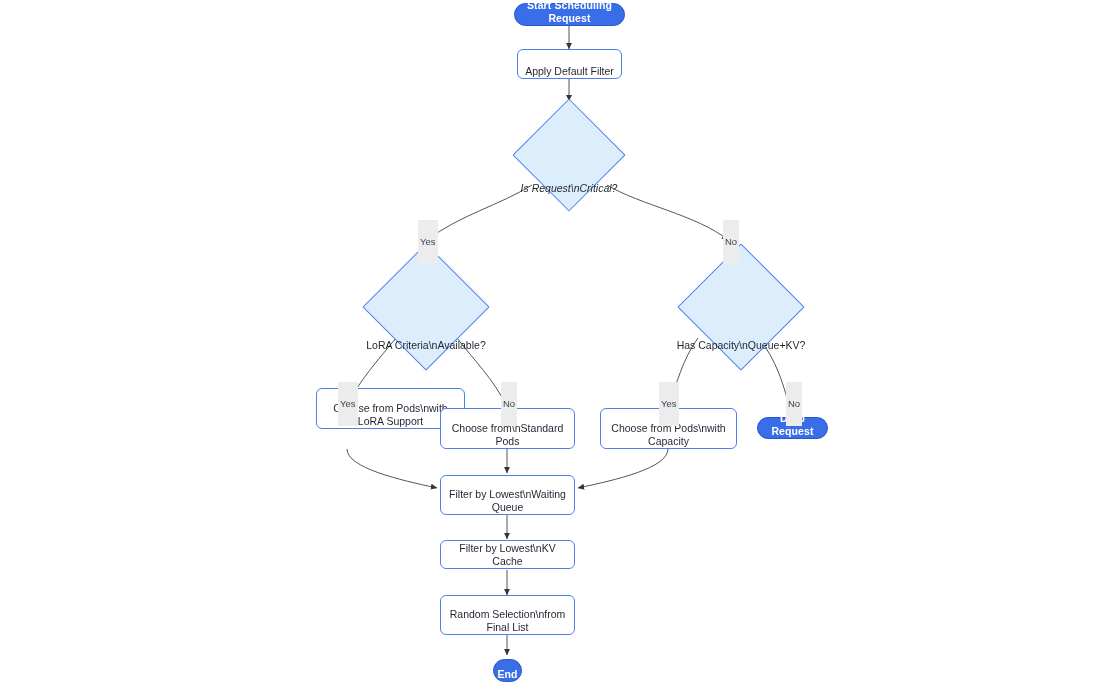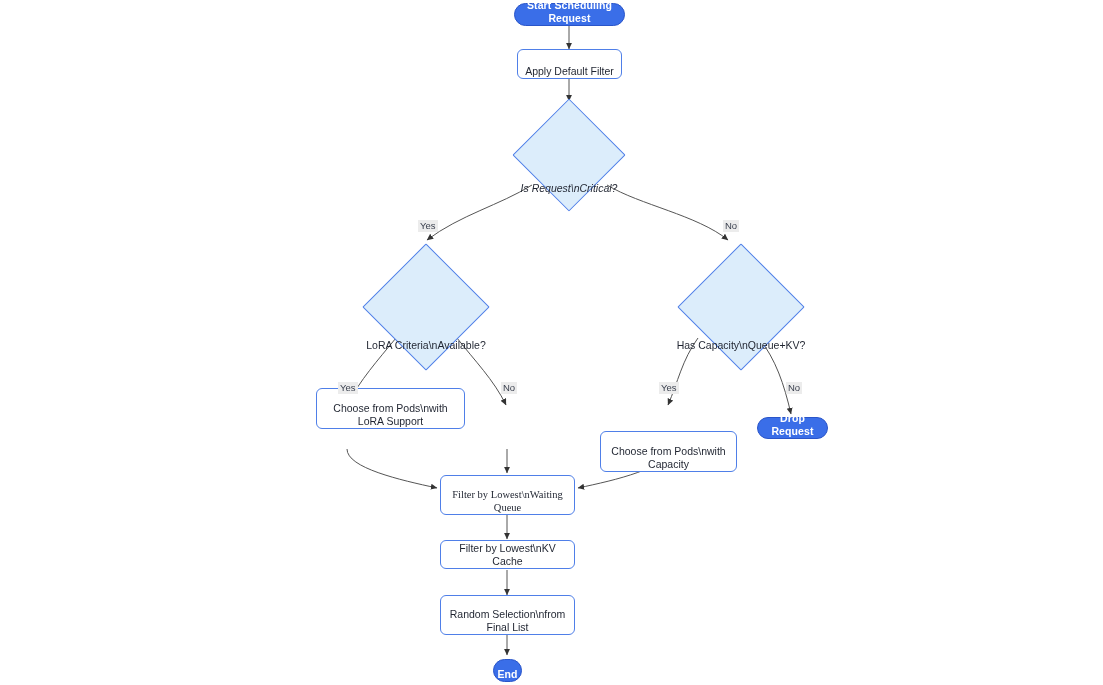--- a/index.html
+++ b/index.html
@@ -76,21 +76,21 @@
     white-space: nowrap;
     font-size: 10.5px;
     color: #1f2430;
   }
   .edge-label {
     position: absolute;
     background: #ececec;
     color: #3c4250;
     font-size: 9.5px;
     line-height: 12px;
-    padding: 0px 2px;
+    padding: 16px 2px;
     z-index: 3;
     white-space: nowrap;
   }
 </style>
 </head>
 <body>
 
 <div id="flow-root">
 
   <svg id="edge-layer" viewBox="0 0 1103 685" xmlns="http://www.w3.org/2000/svg">
@@ -151,30 +151,33 @@
 
   <div class="node decision" style="left:696px; top:262px; width:90px; height:90px;">
     <span class="diamond-shape"></span>
     <span class="diamond-label">Has Capacity\nQueue+KV?</span>
   </div>
 
   <div class="node process" style="left:279px; top:388px; width:149px; height:41px;margin-left:37px;">
     <span>Choose from Pods\nwith LoRA Support</span>
   </div>
 
-
-  <div class="node process" style="left:600px; top:408px; width:137px; height:41px;margin-top:23px;">
+  <div class="node process" style="left:440px; top:408px; width:135px; height:41px;">
+    <span>Choose from\nStandard Pods</span>
+  </div>
+
+  <div class="node process" style="left:600px; top:408px; width:137px; height:41px;">
     <span>Choose from Pods\nwith Capacity</span>
   </div>
 
   <div class="node terminal" style="left:757px; top:417px; width:71px; height:22px;">
     <span>Drop Request</span>
   </div>
 
-  <div class="node process" style="left:440px; top:475px; width:135px; height:40px;font-family:Liberation Serif, serif;">
+  <div class="node process" style="left:440px; top:475px; width:135px; height:40px;">
     <span>Filter by Lowest\nWaiting Queue</span>
   </div>
 
   <div class="node process" style="left:440px; top:595px; width:135px; height:40px;">
     <span>Random Selection\nfrom Final List</span>
   </div>
 
   <div class="node process" style="left:440px; top:540px; width:135px; height:29px;">
     <span>Filter by Lowest\nKV Cache</span>
   </div>

